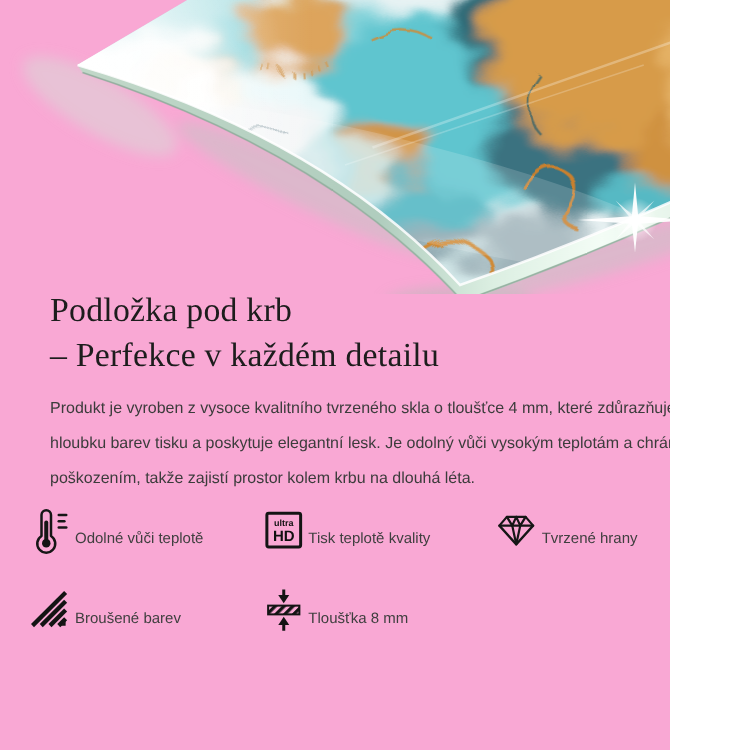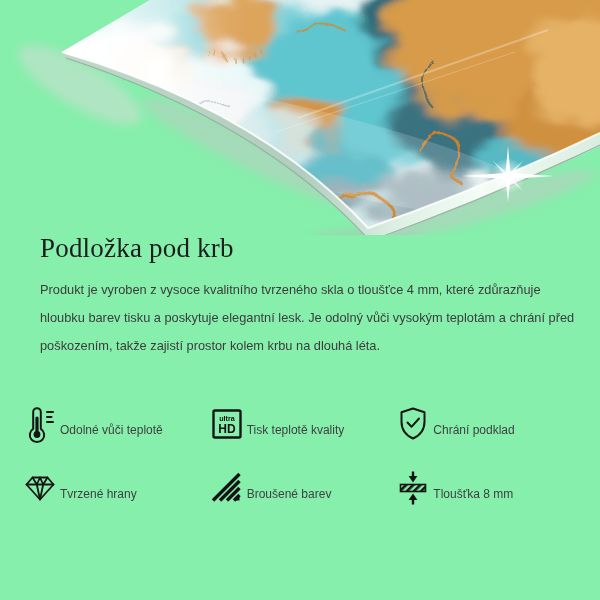--- a/index.html
+++ b/index.html
@@ -1,16 +1,16 @@
 <!DOCTYPE html>
 <html><head>
 <meta charset="utf-8">
 <style>
   html,body{margin:0;padding:0;background:#ffffff;}
-  .page{position:relative;width:600px;height:600px;background:#86efac;overflow:hidden;
+  .page{position:relative;width:536px;height:600px;background:#f9a8d4;overflow:hidden;
         font-family:"Liberation Sans",sans-serif;}
   .hero{position:absolute;top:0;left:0;width:600px;height:235px;}
   .hero svg{display:block;}
   .content{position:absolute;left:40px;top:230px;width:540px;}
   h1.title{margin:0;font-family:"Liberation Serif","DejaVu Serif",serif;font-weight:400;
            font-size:27px;line-height:36px;color:#1d1d1d;letter-spacing:.2px;}
   p.desc{margin:10px 0 16px 0;font-size:12.8px;line-height:28px;color:#3c3c3c;}
   .features{position:absolute;left:20px;top:404px;width:560px;display:grid;
             grid-template-columns:repeat(3,1fr);row-gap:24px;}
   .feature{display:flex;flex-direction:row;align-items:center;text-align:center;}
@@ -132,21 +132,21 @@
         <g transform="rotate(45 508 176)" opacity="0.7">
           <polygon points="486,176 508,174.2 530,176 508,177.8" fill="#ffffff"></polygon>
           <polygon points="508,154 506.2,176 508,198 509.8,176" fill="#ffffff"></polygon>
         </g>
         <circle cx="508" cy="176" r="2.6" fill="#ffffff"></circle>
       </g>
     </svg>
   </div>
 
   <div class="content">
-    <h1 class="title"><span>Podložka pod krb</span><br></h1>
+    <h1 class="title"><span>Podložka pod krb</span><br><span>– Perfekce v každém detailu</span></h1>
     <p class="desc">Produkt je vyroben z vysoce kvalitního tvrzeného skla o tloušťce 4 mm, které zdůrazňuje hloubku barev tisku a poskytuje elegantní lesk. Je odolný vůči vysokým teplotám a chrání před poškozením, takže zajistí prostor kolem krbu na dlouhá léta.</p>
   </div>
 
   <div class="features">
 
     <div class="feature">
       <svg class="ficon" viewBox="0 0 40 40">
         <path class="st" d="M13.2,24.8 L13.2,8 A3.8,3.8 0 0 1 20.8,8 L20.8,24.8 A7.2,7.2 0 1 1 13.2,24.8 Z"></path>
         <line x1="17" y1="14" x2="17" y2="29" stroke="#161616" stroke-width="3.2" stroke-linecap="round"></line>
         <circle class="fillk" cx="17" cy="30.5" r="3.4"></circle>
@@ -159,27 +159,20 @@
 
     <div class="feature">
       <svg class="ficon" viewBox="0 0 40 40">
         <rect x="6.5" y="6.5" width="27" height="27" rx="1.5" fill="none" stroke="#141414" stroke-width="2.4"></rect>
         <text class="icotext" x="20" y="17" font-size="7.2" text-anchor="middle">ultra</text>
         <text class="icotext" x="20" y="29" font-size="12" text-anchor="middle">HD</text>
       </svg>
       <div class="flabel">Tisk teplotě kvality</div>
     </div>
 
-    <div class="feature">
-      <svg class="ficon" viewBox="0 0 40 40">
-        <path class="st" d="M20,4.5 L31.5,8.3 L31.5,17.5 C31.5,26 26.7,31.6 20,34.5 C13.3,31.6 8.5,26 8.5,17.5 L8.5,8.3 Z"></path>
-        <path class="st" d="M14.5,18.5 L18.5,22.8 L26,14.5"></path>
-      </svg>
-      <div class="flabel">Chrání podklad</div>
-    </div>
 
     <div class="feature">
       <svg class="ficon" viewBox="0 0 40 40">
         <path class="stthin" d="M12.5,9.5 L27.5,9.5 L33.5,16.5 L20,31.5 L6.5,16.5 Z"></path>
         <line class="stthin" x1="6.5" y1="16.5" x2="33.5" y2="16.5"></line>
         <path class="stthin" d="M12.5,9.5 L16.8,16.5 L20,9.5 L23.2,16.5 L27.5,9.5"></path>
         <path class="stthin" d="M16.8,16.5 L20,31.5 L23.2,16.5"></path>
       </svg>
       <div class="flabel">Tvrzené hrany</div>
     </div>

